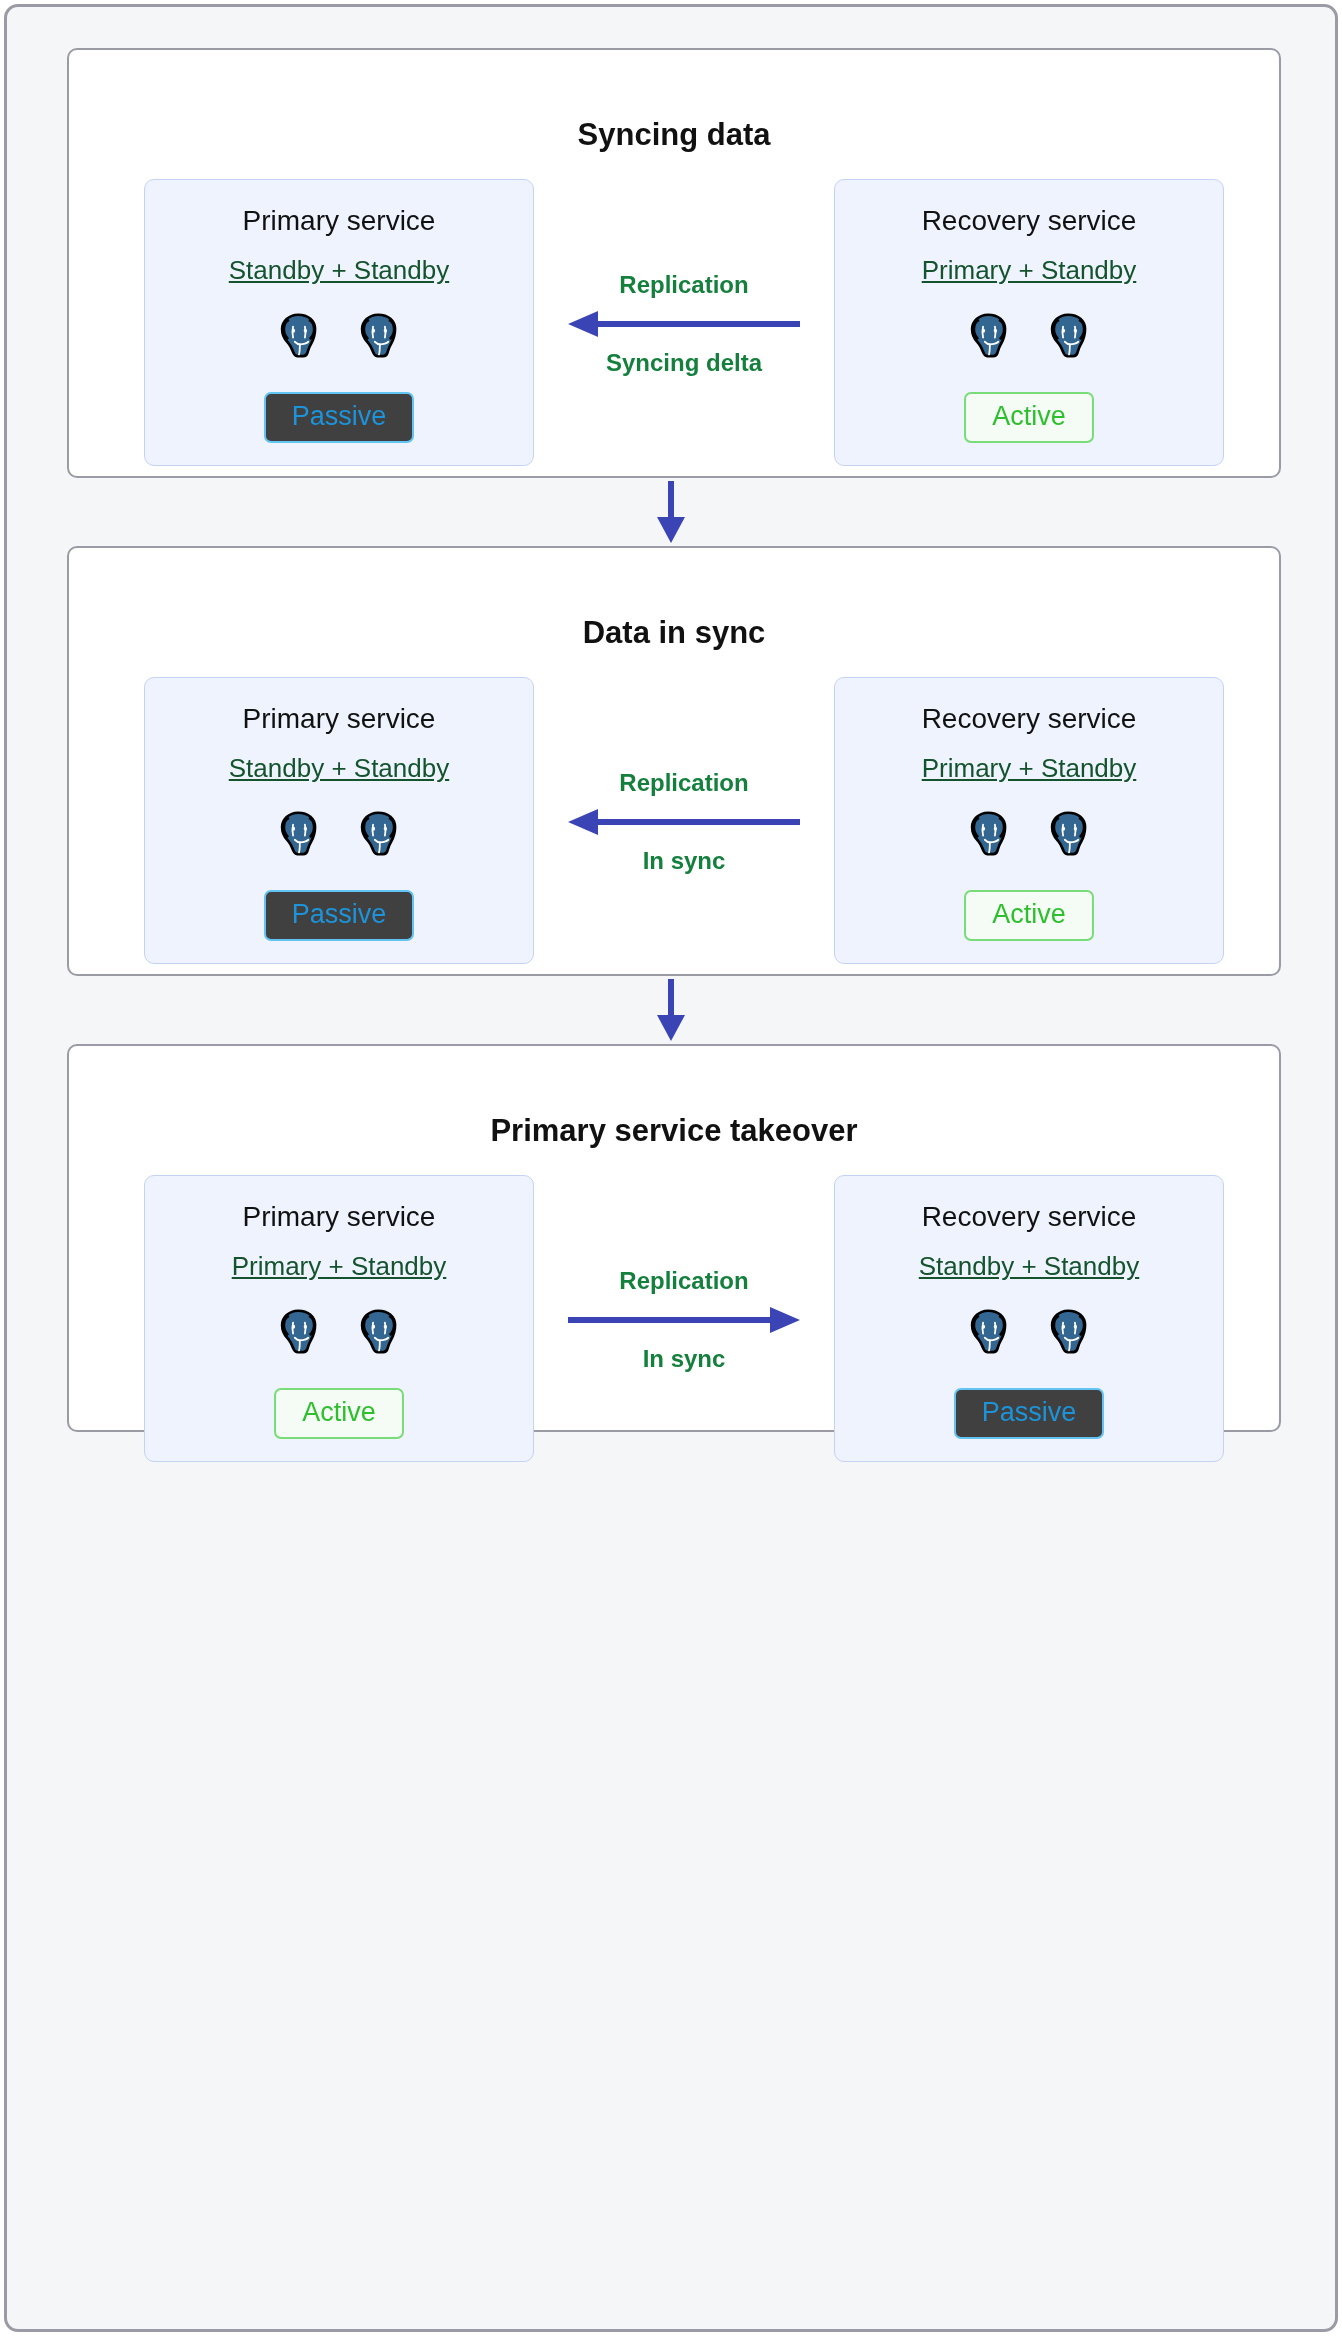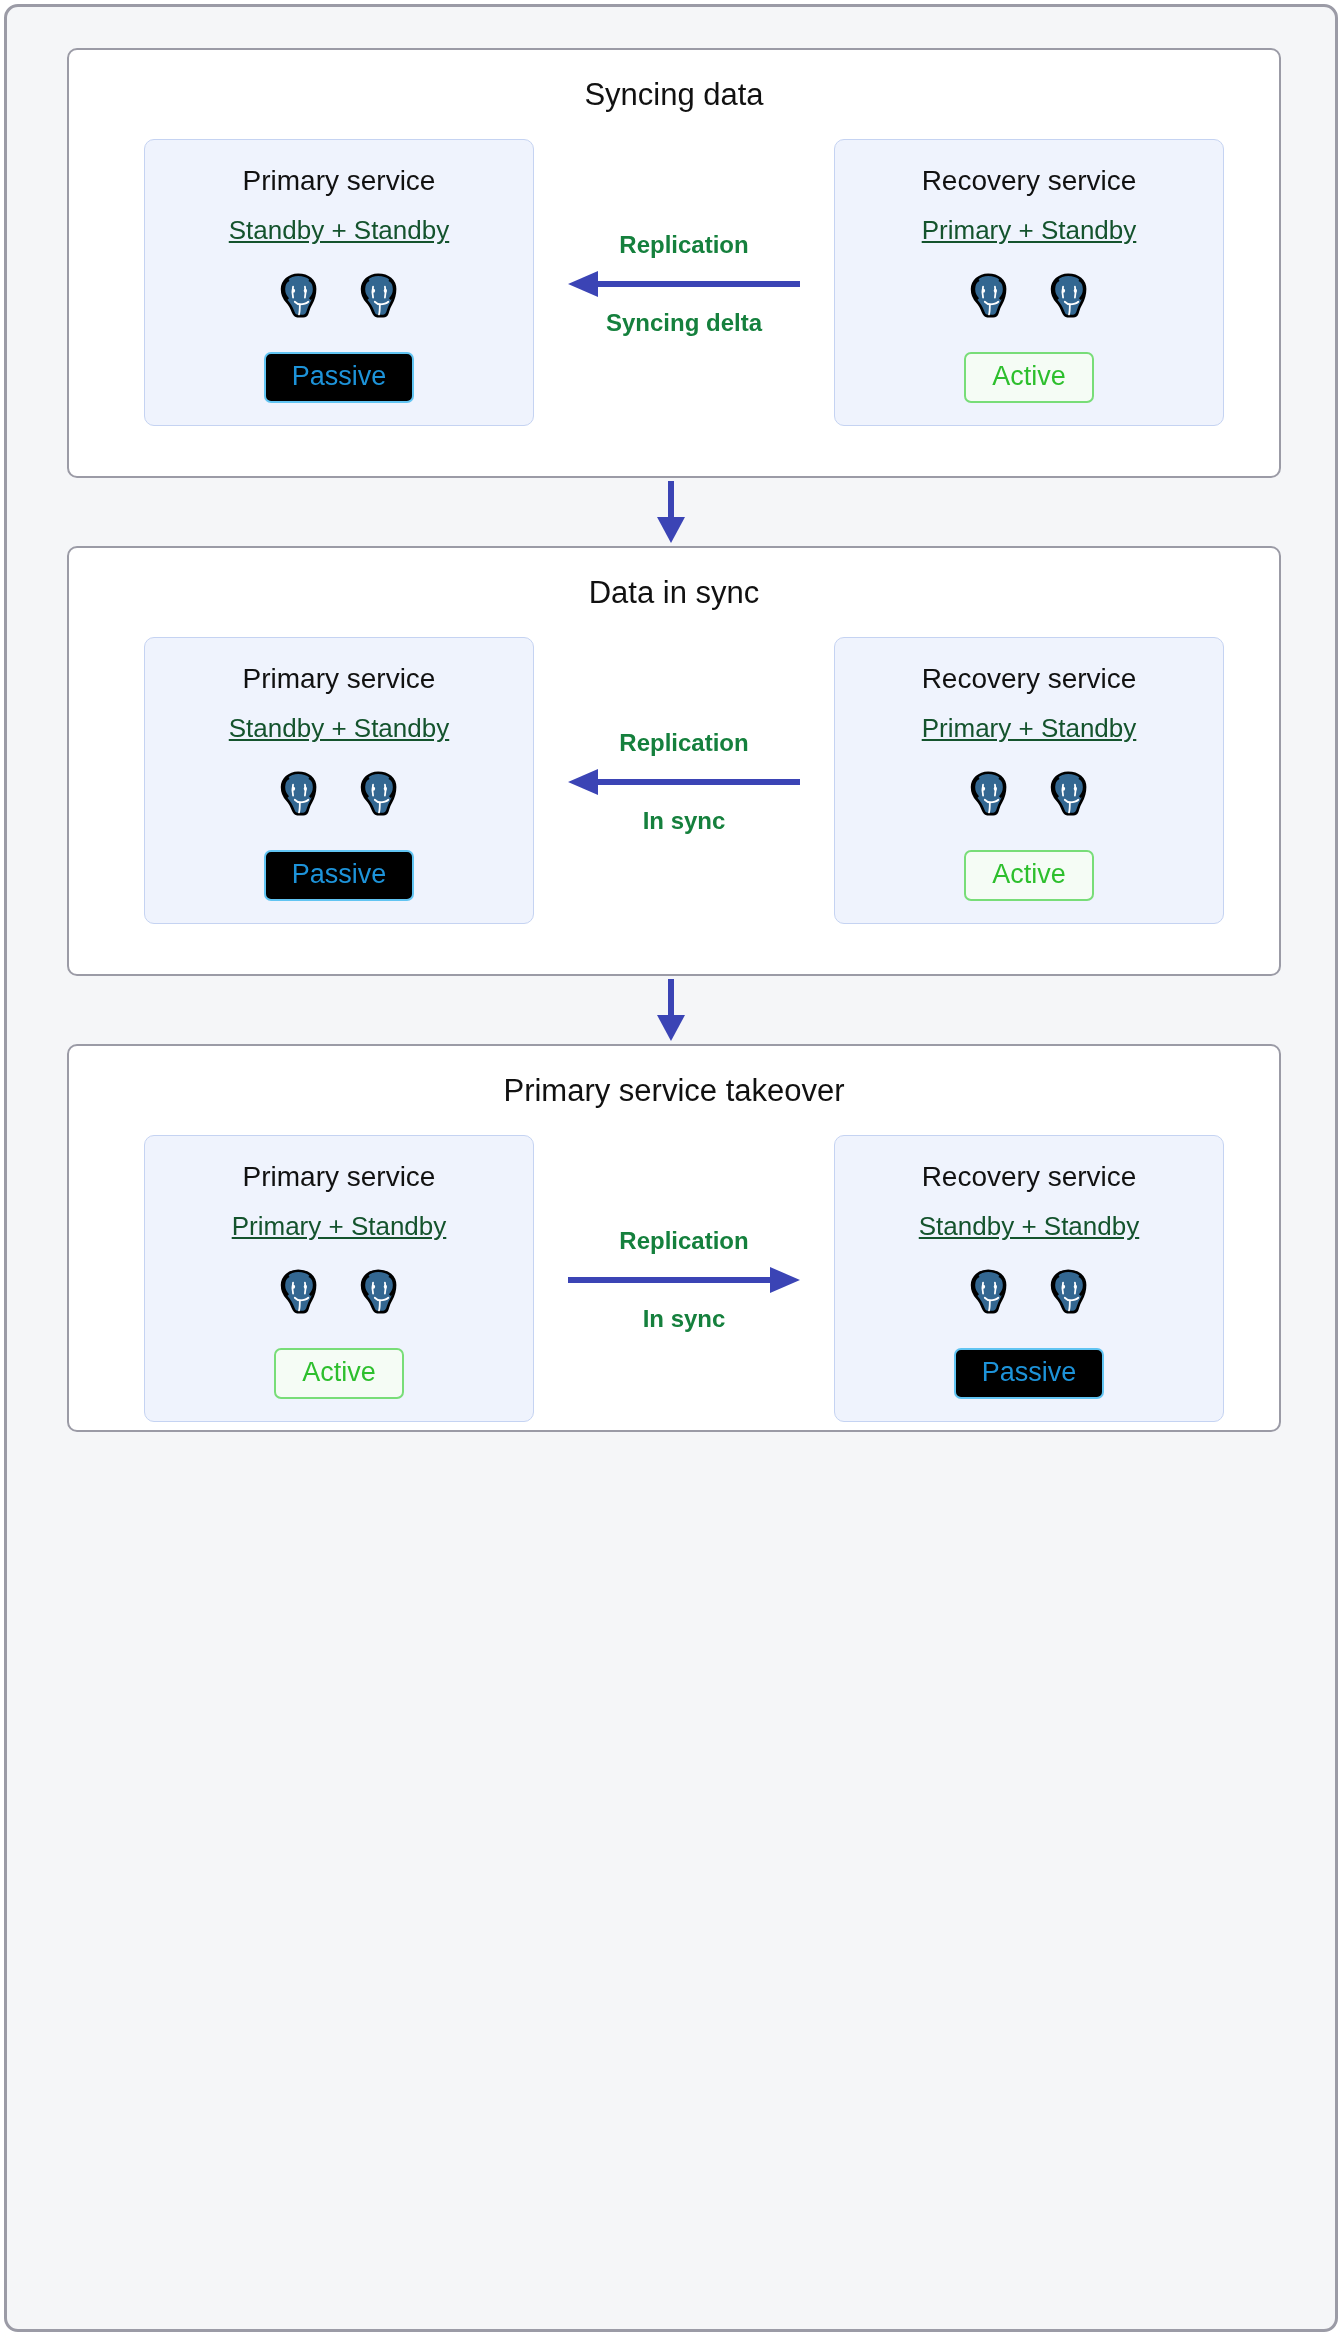--- a/index.html
+++ b/index.html
@@ -48,22 +48,23 @@
     position: relative;
   }
   .stage-1 { height: 430px; }
   .stage-2 { height: 430px; }
   .stage-3 { height: 388px; }
 
   .stage-title {
     text-align: center;
     font-size: 31px;
     color: #111111;
-    font-weight: 400;
+    font-weight: 700;
     padding-top: 27px;
+    margin-top: 40px;
   }
 
   
   .row {
     display: flex;
     align-items: flex-start;
     justify-content: flex-end;
     padding: 0 55px;
     margin-top: 26px;
   }
@@ -106,21 +107,21 @@
     margin-top: 24px;
     padding: 7px 26px 9px 26px;
     border-radius: 7px;
     font-size: 27px;
     line-height: 1.15;
     font-weight: 400;
   }
   .badge-passive {
     color: #1d93d9;
     border: 2px solid #61c4f2;
-    background: #000000;
+    background: #404040;
   }
   .badge-active {
     color: #2dbf2d;
     border: 2px solid #78dd78;
     background: #f5fcf5;
   }
 
   
   .connector {
     width: 300px;

